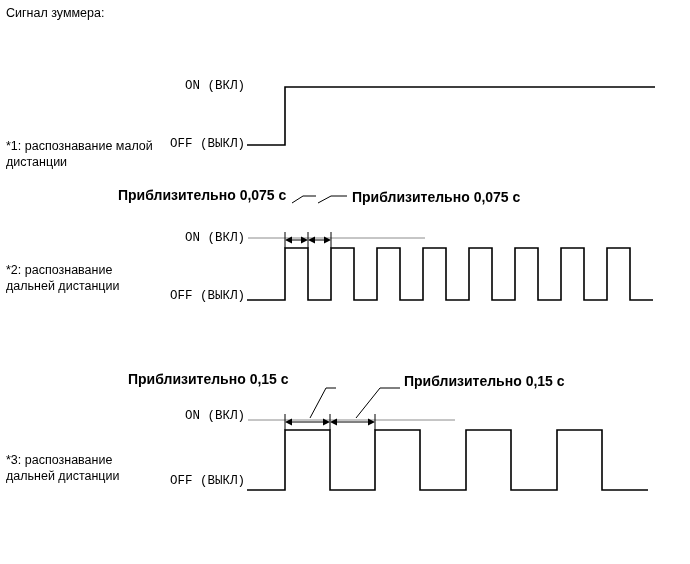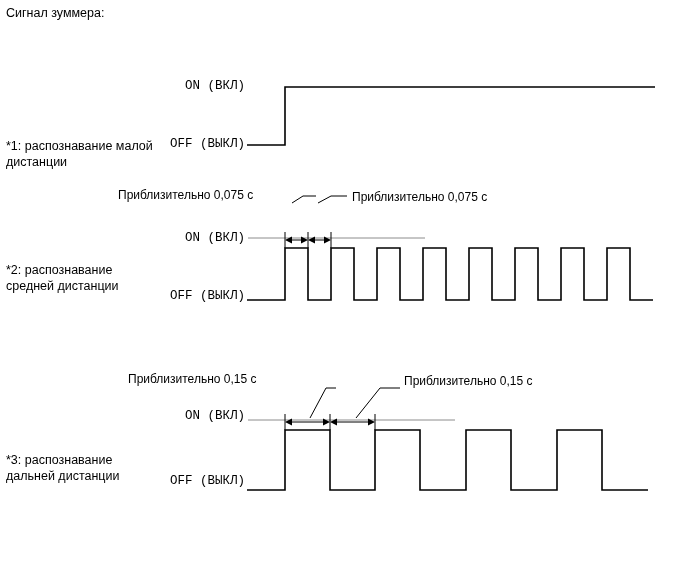--- a/index.html
+++ b/index.html
@@ -38,23 +38,24 @@
   .lvl-label {
     position: absolute;
     font-size: 12.5px;
     line-height: 15px;
     white-space: nowrap;
     text-align: right;
     font-family: Liberation Mono, monospace;
   }
   .note {
     position: absolute;
-    font-size: 12px;
+    font-size: 14px;
     line-height: 15px;
     white-space: nowrap;
+    font-weight: bold;
   }
   svg.wave-layer {
     position: absolute;
     left: 0;
     top: 0;
     width: 690px;
     height: 564px;
     overflow: visible;
   }
   .wv {
@@ -90,21 +91,21 @@
   <div class="title">Сигнал зуммера:</div>
 
   <div class="sec-label" style="left:6px; top:98px;margin-top:40px;">*1: распознавание малой
 дистанции</div>
 
   <div class="lvl-label" style="left:120px; top:79px; width:125px;">ON (ВКЛ)</div>
 
   <div class="lvl-label" style="left:110px; top:137px; width:135px;">OFF (ВЫКЛ)</div>
 
   <div class="sec-label" style="left:6px; top:262px;">*2: распознавание
-средней дистанции</div>
+дальней дистанции</div>
 
   <div class="lvl-label" style="left:120px; top:231px; width:125px;">ON (ВКЛ)</div>
 
   <div class="lvl-label" style="left:110px; top:289px; width:135px;">OFF (ВЫКЛ)</div>
 
   <div class="note" style="left:118px; top:188px;">Приблизительно 0,075 с</div>
 
   <div class="note" style="left:352px; top:190px;">Приблизительно 0,075 с</div>
 
   <div class="sec-label" style="left:6px; top:452px;">*3: распознавание

